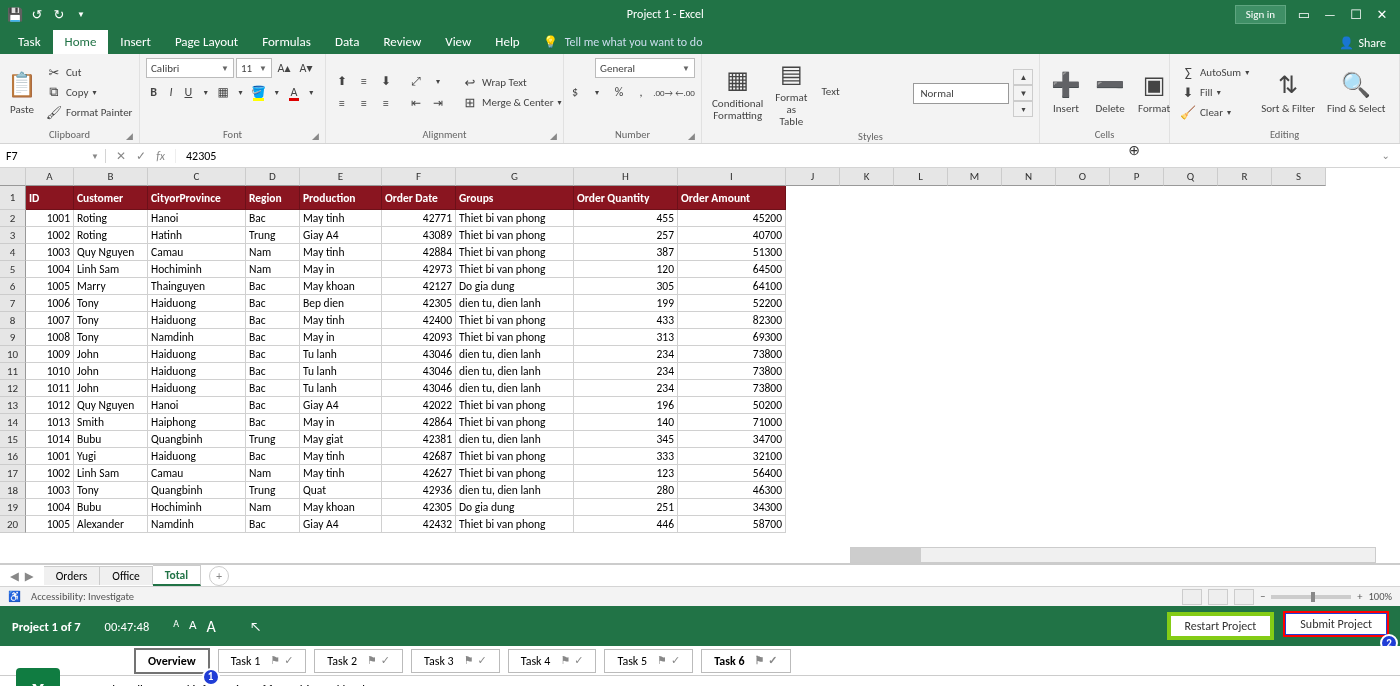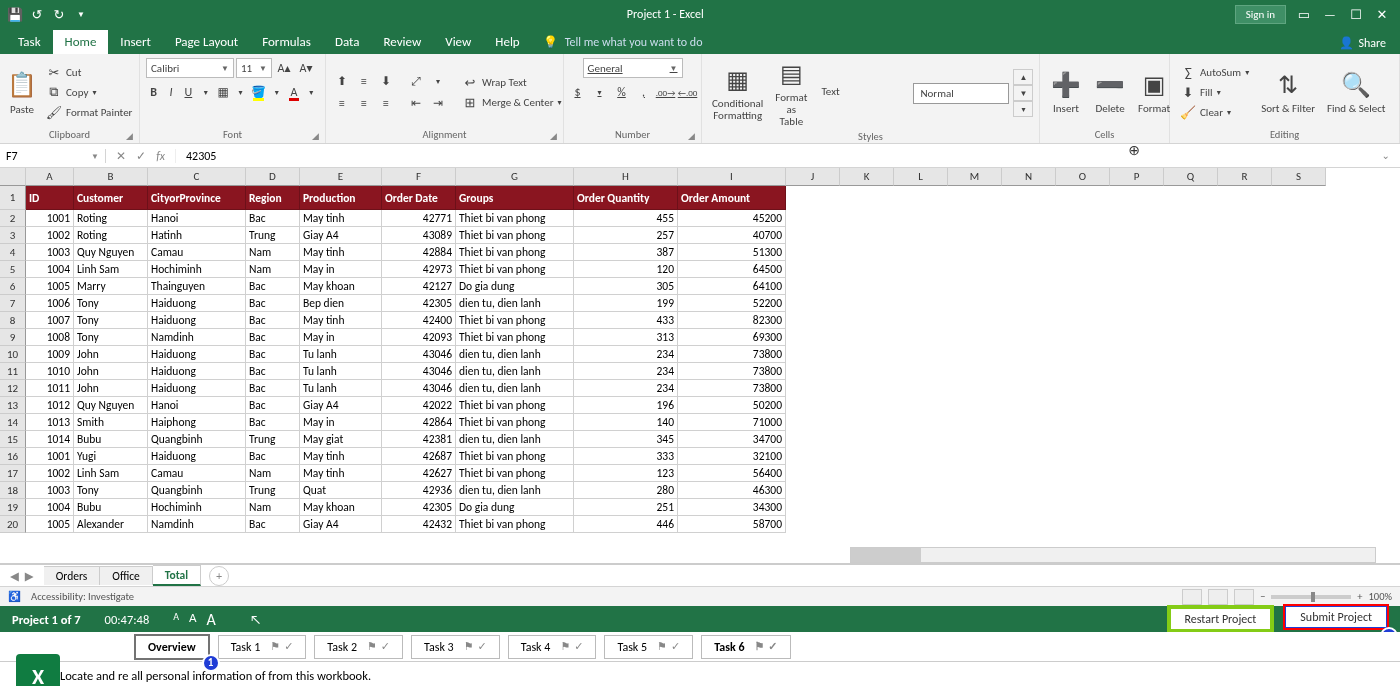--- a/index.html
+++ b/index.html
@@ -81,21 +81,21 @@
 .sheet-tab.active { background:#fff; border-bottom:2px solid #217346; color:#217346; font-weight:bold;}
 .add-sheet { width:20px; height:20px; border:1px solid #ccc; border-radius:50%; display:flex; align-items:center; justify-content:center; margin-left:8px; color:#888;}
 
 .status { height:20px; background:#f3f3f3; border-top:1px solid #d4d4d4; display:flex; align-items:center; font-size:10.5px; color:#555; padding:0 8px; gap:10px;}
 .status .right { margin-left:auto; display:flex; align-items:center; gap:6px;}
 .viewbtn { width:20px; height:16px; border:1px solid #ccc; background:#eee;}
 .zoom-slider { width:80px; height:4px; background:#ccc; position:relative;}
 .zoom-handle { position:absolute; left:50%; top:-3px; width:4px; height:10px; background:#888;}
 
 
-.projbar { height:26px; background:#217346; color:#fff; display:flex; align-items:center; font-size:12.5px; padding:4px 12px; gap:24px;}
+.projbar { height:40px; background:#217346; color:#fff; display:flex; align-items:center; font-size:12.5px; padding:4px 12px; gap:24px;}
 .projbar .abtns { display:flex; gap:10px; font-family: Georgia, serif;}
 .projbar .right { margin-left:auto; display:flex; gap:10px;}
 .projbtn { background:#fff; color:#333; border:4px solid #84cc16; padding:3px 14px; font-size:12px;}
 .submit { border:2px solid #203dd6; outline:2px solid #f00; outline-offset:-1px;}
 .badge { position:absolute; width:18px; height:18px; border-radius:50%; background:#203dd6; color:#fff; display:flex; align-items:center; justify-content:center; font-size:11px; font-weight:bold; border:2px solid #fff;}
 
 
 .taskbar { height:30px; display:flex; align-items:center; padding:0 10px; gap:8px; border-bottom:1px solid #ccc;}
 .taskbtn { border:1px solid #bbb; padding:4px 12px; font-size:12px; display:flex; align-items:center; gap:10px; background:#fff;}
 .taskbtn .ti { display:flex; gap:4px; color:#888; font-size:11px;}
@@ -235,21 +235,21 @@
             <span class="ico">⊞</span>
             <span>Merge &amp; Center</span>
             <span style="font-size:8px;"> ▾</span>
           </div>
       </div>
     </div>
     <div class="group-label"><span>Alignment</span><span class="dlaunch">◢</span></div>
   </div>
 
   <div class="group" style="width:138px;">
-    <div class="group-body" style="flex-direction:column; align-items:center; gap:4px;text-decoration:underline;">
+    <div class="group-body" style="flex-direction:column; align-items:flex-end; gap:4px;">
       <div class="selbox num-fmt">
           <span>General</span>
           <span class="dd">▼</span>
         </div>
       <div class="btnrow">
         <div class="sqbtn">$</div>
         <div class="sqbtn" style="font-size:8px;">▾</div>
         <div class="sqbtn">%</div>
         <div class="sqbtn">,</div>
         <div class="sqbtn" style="font-size:9px;">.00→</div>

